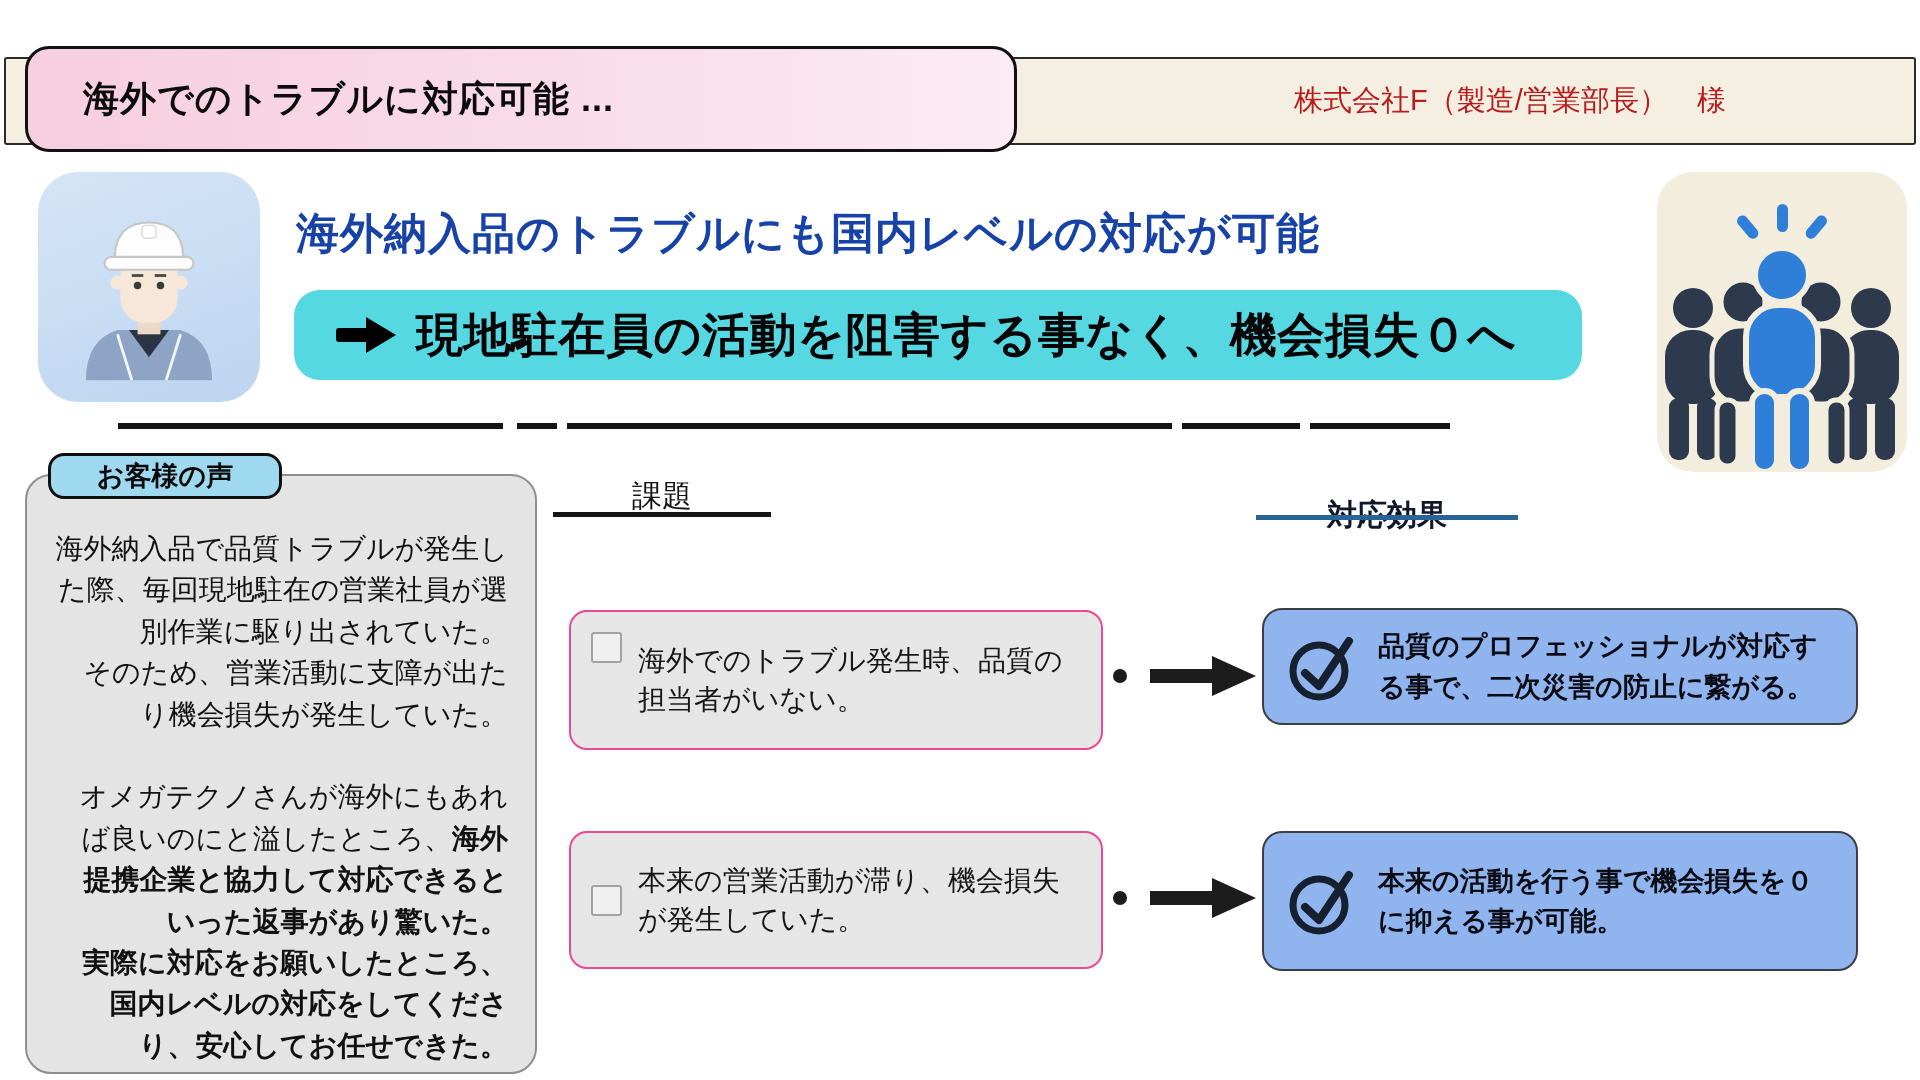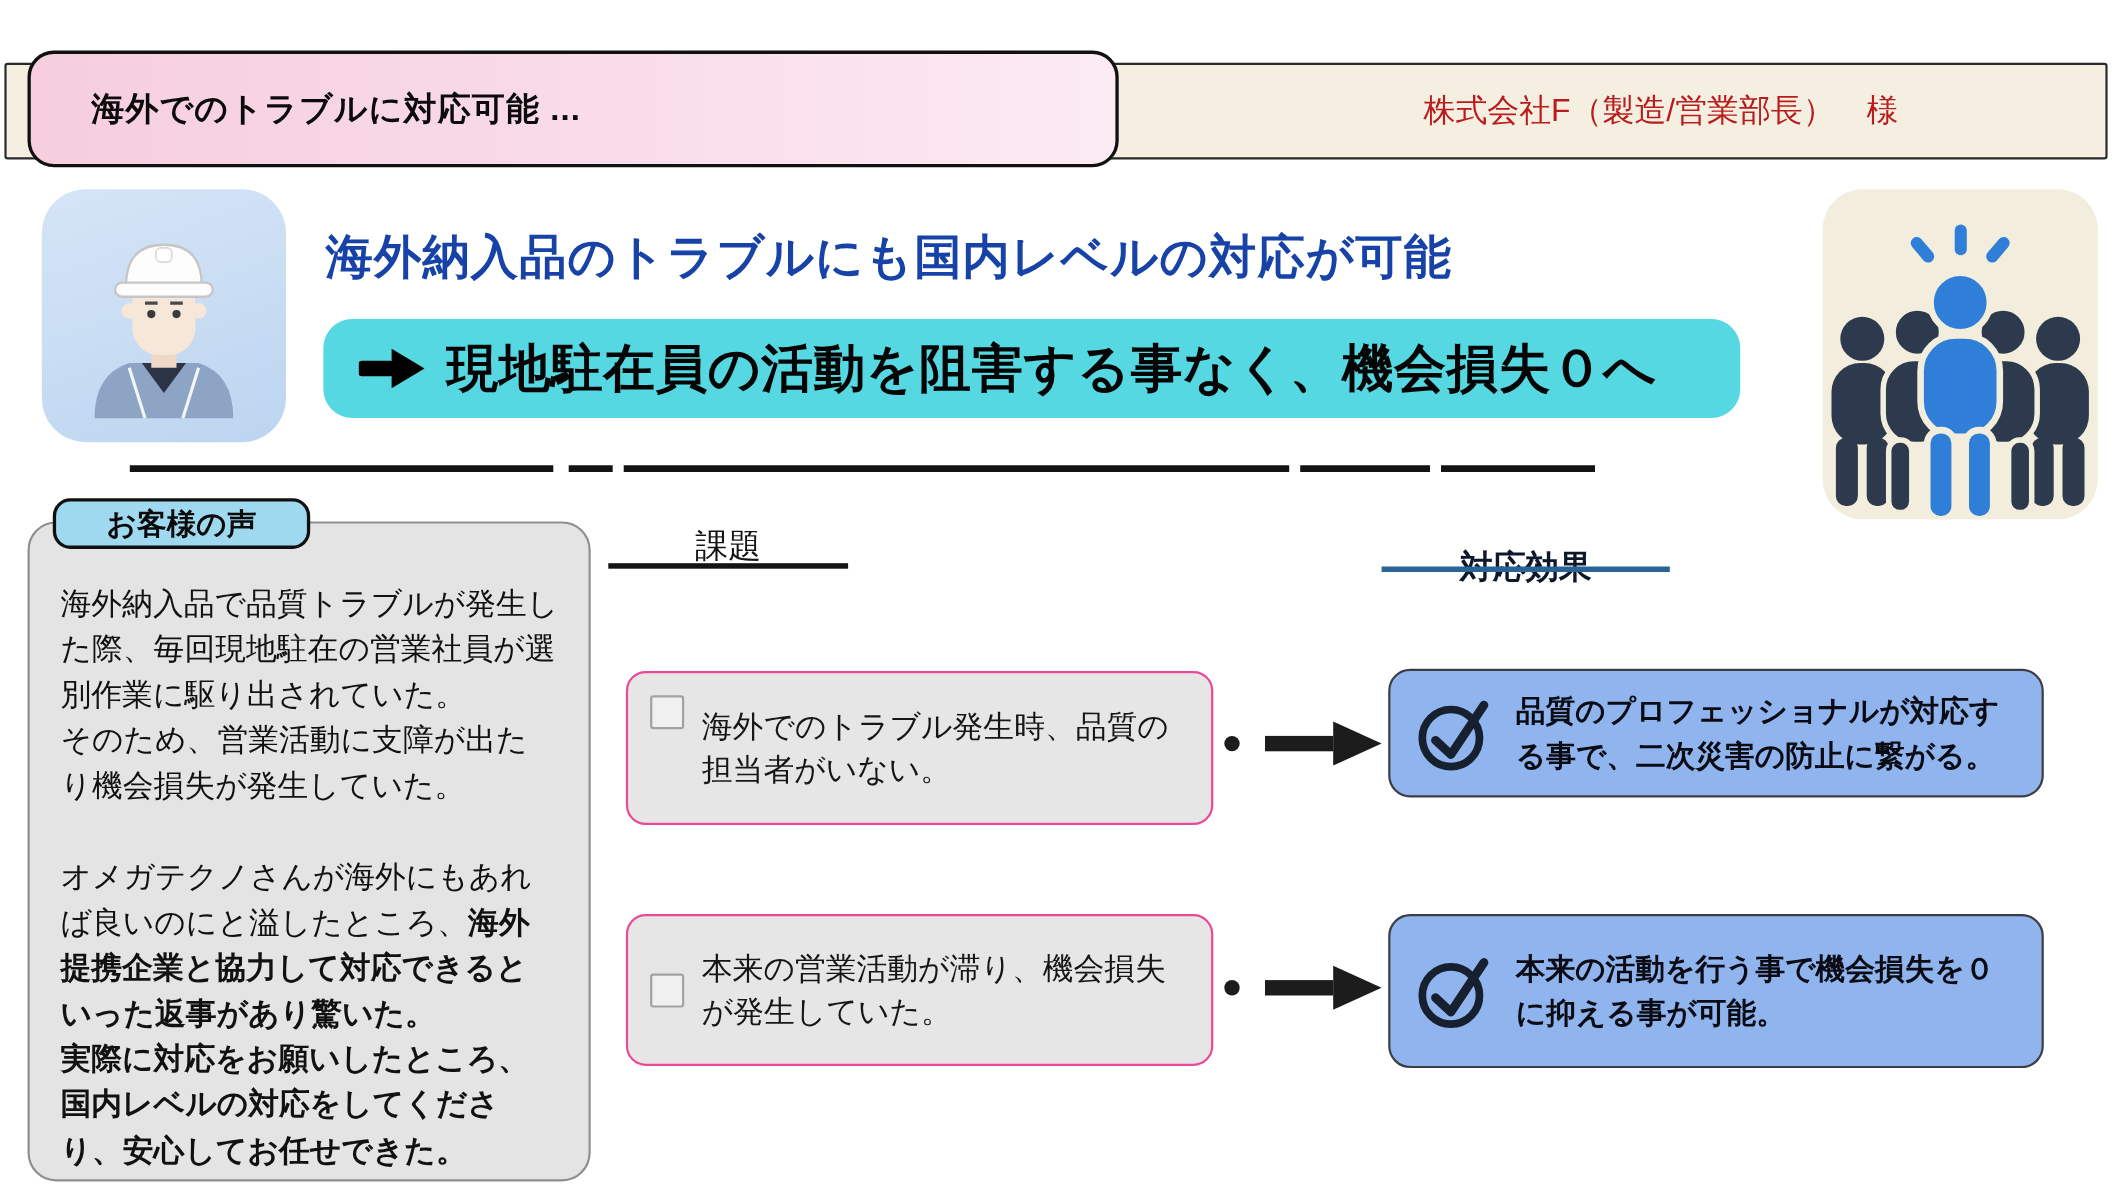--- a/index.html
+++ b/index.html
@@ -7,43 +7,43 @@
   .slide{position:relative;width:1920px;height:1080px;background:#ffffff;overflow:hidden;}
 
   
   .band{position:absolute;left:4px;top:57px;width:1912px;height:88px;background:#f5efe2;
         border:2px solid #2a2a2a;box-sizing:border-box;border-radius:3px;}
   .client{position:absolute;left:1120px;top:59px;width:780px;height:84px;display:flex;
           align-items:center;justify-content:center;font-size:29px;color:#b91c1c;z-index:2;}
   .title-box{position:absolute;left:25px;top:46px;width:992px;height:106px;box-sizing:border-box;
              border:3px solid #111;border-radius:24px;z-index:3;display:flex;align-items:center;
              padding-left:55px;background:linear-gradient(90deg,#f6cede 0%,#f9dcea 55%,#fcebf3 100%);}
-  .title-box span{font-size:30px;font-weight:700;color:#0b0b0b;letter-spacing:1px;}
+  .title-box span{font-size:36px;font-weight:700;color:#0b0b0b;letter-spacing:1px;}
 
   
   .worker{position:absolute;left:38px;top:172px;width:222px;height:230px;border-radius:40px;
           background:linear-gradient(160deg,#d6e5f7 0%,#bcd5f0 100%);display:flex;
           align-items:center;justify-content:center;}
   .headline{position:absolute;left:296px;top:205px;font-size:43px;font-weight:800;color:#1743a8;letter-spacing:1px;}
   .cyan-box{position:absolute;left:294px;top:290px;width:1288px;height:90px;background:#55d8e2;
-            border-radius:26px;display:flex;align-items:center;padding-left:32px;box-sizing:border-box;gap:20px;}
+            border-radius:26px;display:flex;align-items:center;padding-left:42px;box-sizing:border-box;gap:20px;}
   .cyan-box .txt{font-size:47px;font-weight:800;color:#050505;letter-spacing:0.5px;}
   .team{position:absolute;left:1657px;top:172px;width:250px;height:300px;border-radius:36px;background:#f2eddc;}
 
   
   .divider{position:absolute;left:115px;top:420px;}
 
   
   .voice-label{position:absolute;left:48px;top:453px;width:234px;height:46px;background:#9fd9f0;
                border:3px solid #101010;border-radius:16px;z-index:3;display:flex;align-items:center;
                justify-content:center;font-size:27px;font-weight:700;color:#0a0a0a;box-sizing:border-box;}
   .voice-box{position:absolute;left:25px;top:474px;width:512px;height:600px;background:#e4e4e4;
              border:2px solid #8f8f8f;border-radius:26px;box-sizing:border-box;
              padding:52px 27px 18px 28px;font-size:28px;line-height:1.48;color:#111;}
-  .voice-box p{margin:0;}
+  .voice-box p{margin:0;text-align:right;}
   .voice-box p + p{margin-top:41px;}
   .blk{display:block;}
   .b{font-weight:700;}
 
   
   .col-header{position:absolute;font-size:30px;text-align:center;}
   .issues-header{left:553px;top:476px;width:218px;color:#141414;}
   .effects-header{left:1256px;top:495px;width:262px;color:#0f172a;font-weight:700;}
   .rule{position:absolute;height:5px;}
   .issues-rule{left:553px;top:512px;width:218px;background:#141414;}

